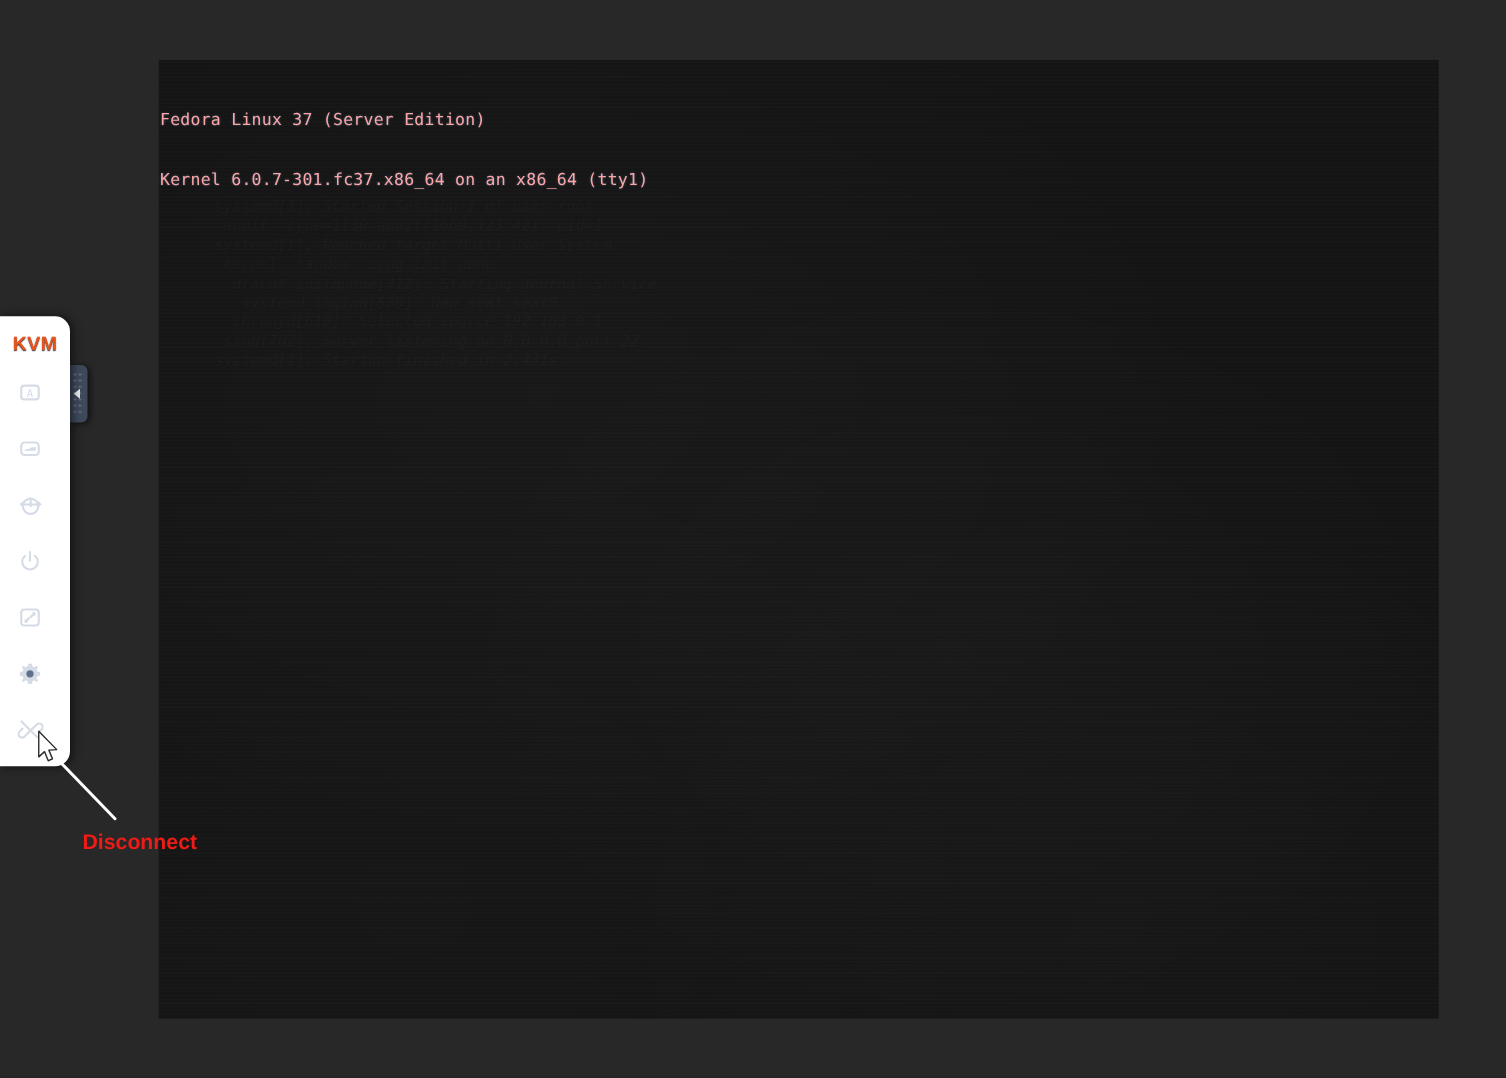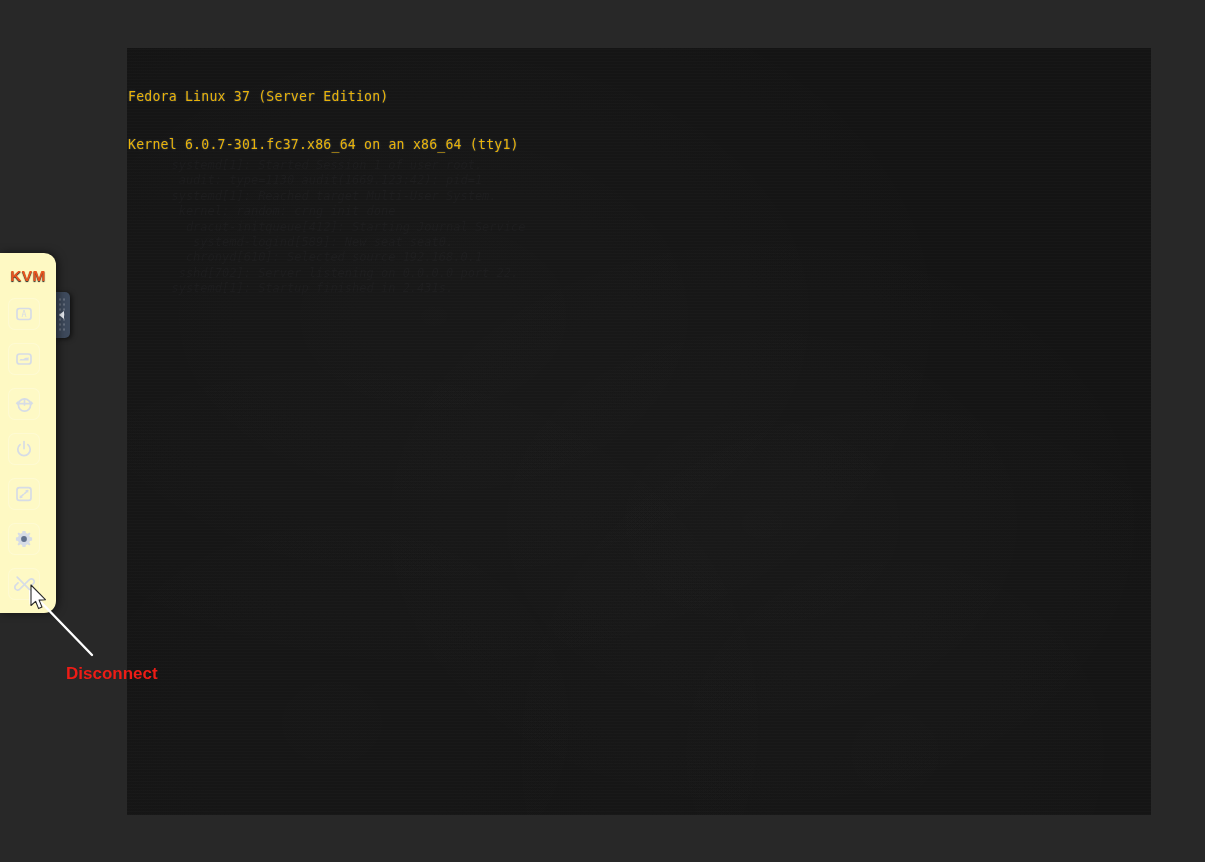--- a/index.html
+++ b/index.html
@@ -35,37 +35,37 @@
   }
   #console-ghost {
     position:absolute; left:30px; top:110px; right:20px;
     color:rgba(190,205,225,0.030);
     font-family:"DejaVu Sans Mono","Liberation Mono",monospace;
     font-size:12px; line-height:15.4px; white-space:pre;
     pointer-events:none; user-select:none;font-style:italic;
   }
   #console-text {
     position:absolute; left:1px; top:9px;
-    color:#eab308;
+    color:#fca5a5;
     font-family:"DejaVu Sans Mono","Liberation Mono",monospace;
     font-size:13.2px;
     line-height:16.1px;
     letter-spacing:0.2px;
     white-space:pre;
     text-shadow:0 0 2px rgba(120,160,210,0.45);
   }
   #console-text .ln { display:block; height:16.1px; padding-left:0; }
   #console-text .blank { color:transparent; }
 
   
   #kvm-toolbar {
     position:absolute;
     left:0; top:253px;
     width:56px; height:360px;
-    background:#fef9c3;
+    background:#ffffff;
     border-top-right-radius:12px;
     border-bottom-right-radius:12px;
     box-shadow:2px 0 8px rgba(0,0,0,0.55);
     z-index:5;
   }
   #kvm-title {
     position:absolute; left:0; top:14px; width:56px;
     text-align:center;
     font-size:15.5px; font-weight:700; letter-spacing:0.4px;
     color:#e8541f;

